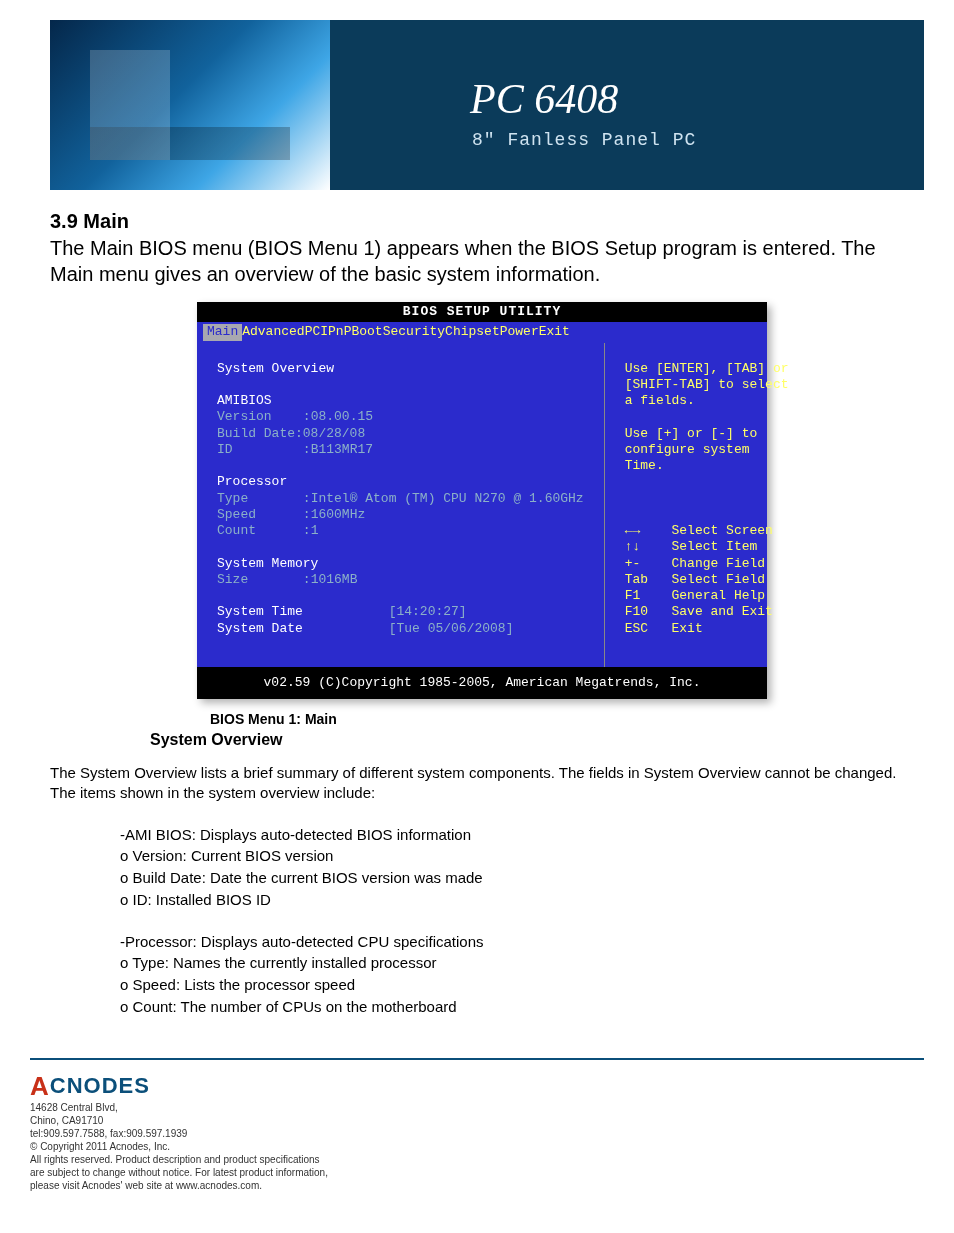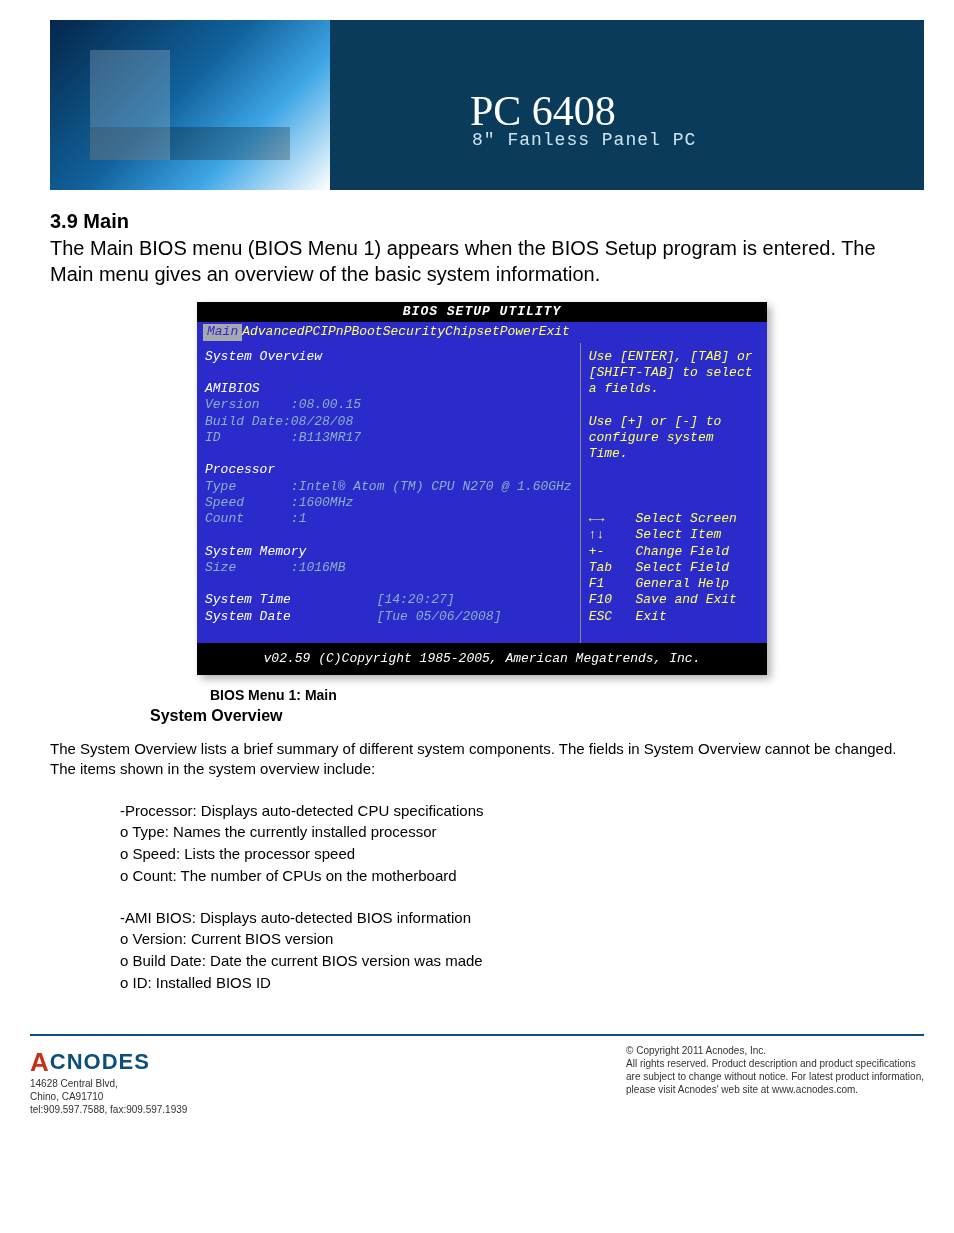--- a/index.html
+++ b/index.html
@@ -27,25 +27,26 @@
     content:"";
     position:absolute;
     left:40px; top:30px; width:200px; height:110px;
     background:
       linear-gradient(90deg, rgba(255,255,255,0.2) 0 40%, transparent 40%),
       linear-gradient(0deg, rgba(0,0,0,0.25) 0 30%, transparent 30%);
   }
   .banner-title {
     position: absolute;
     left: 420px;
-    top: 67px;
+    top: 55px;
     color: #fff;
     font-size: 42px;
     font-weight: 400;
     font-family: Georgia, 'Times New Roman', serif;
+    font-style: italic;
   }
   .banner-sub {
     position: absolute;
     left: 422px;
     top: 110px;
     color: #cfe3f0;
     font-size: 18px;
     font-family: "Courier New", monospace;
     letter-spacing: 1px;
   }
@@ -58,21 +59,20 @@
     margin: 10px 0 2px 0;
   }
   .para {
     font-size: 20px;
     line-height: 1.3;
     margin: 0 0 15px 0;
   }
   
   .bios-wrap{
     text-align:center;
-    font-style:italic;
   }
   .bios {
     display:inline-block;
     width: 570px;
     text-align:left;
     font-family: "Courier New", monospace;
     font-size: 13px;
     line-height: 1.25;
     color: #fff;
     box-shadow: 4px 4px 8px rgba(0,0,0,0.3);
@@ -144,24 +144,25 @@
   .list{
     font-size:15px;
     line-height:1.45;
     margin:0 0 20px 70px;
   }
   .footer{
     border-top:2px solid #0b4f7a;
     margin:40px 30px 0 30px;
     padding-top:8px;
     display:flex;
-    justify-content:space-between;
+    justify-content:center;
     font-size:10px;
     color:#333;
     font-family: Verdana, Arial, sans-serif;
+    flex-direction: column;
   }
   .footer-left{
     line-height:1.3;
   }
   .logo{
     font-family: Arial, sans-serif;
     font-weight:900;
     font-size:22px;
     color:#0b4f7a;
     letter-spacing:1px;
@@ -169,21 +170,21 @@
   .logo .accent{
     color:#c83018;
     font-size:26px;
     position:relative;
     top:2px;
   }
   .footer-right{
     line-height:1.3;
     max-width:440px;
   }
-  pre{ margin:0; font-family:inherit; }
+  pre{ margin:12px; font-family:inherit; }
 </style>
 </head>
 <body>
 
 <div class="banner">
   <div class="banner-photo"></div>
   <div class="banner-title">PC 6408</div>
   <div class="banner-sub">8" Fanless Panel PC</div>
 </div>
 
@@ -247,31 +248,31 @@
       <div class="bios-footer">v02.59 (C)Copyright 1985-2005, American Megatrends, Inc.</div>
     </div>
   </div>
 
   <div class="bios-caption">BIOS Menu 1: Main</div>
   <div class="subhdr">System Overview</div>
 
   <div class="body-text">The System Overview lists a brief summary of different system components. The fields in System Overview cannot be changed. The items shown in the system overview include:</div>
 
   <div class="list">
+    <div>-AMI BIOS: Displays auto-detected BIOS information</div>
+    <div>o Version:      Current BIOS version</div>
+    <div>o Build Date:   Date the current BIOS version was made</div>
+    <div>o ID:    Installed BIOS ID</div>
+  </div>
+
+  <div class="list">
     <div>-Processor: Displays auto-detected CPU specifications</div>
     <div>o Type:  Names the currently installed processor</div>
     <div>o Speed: Lists the processor speed</div>
     <div>o Count: The number of CPUs on the motherboard</div>
-  </div>
-
-  <div class="list">
-    <div>-AMI BIOS: Displays auto-detected BIOS information</div>
-    <div>o Version:      Current BIOS version</div>
-    <div>o Build Date:   Date the current BIOS version was made</div>
-    <div>o ID:    Installed BIOS ID</div>
   </div>
 </div>
 
 <div class="footer">
   <div class="footer-left">
     <div class="logo"><span class="accent">A</span><span>CNODES</span></div>
     <div>14628 Central Blvd,</div>
     <div>Chino, CA91710</div>
     <div>tel:909.597.7588, fax:909.597.1939</div>
   </div>

